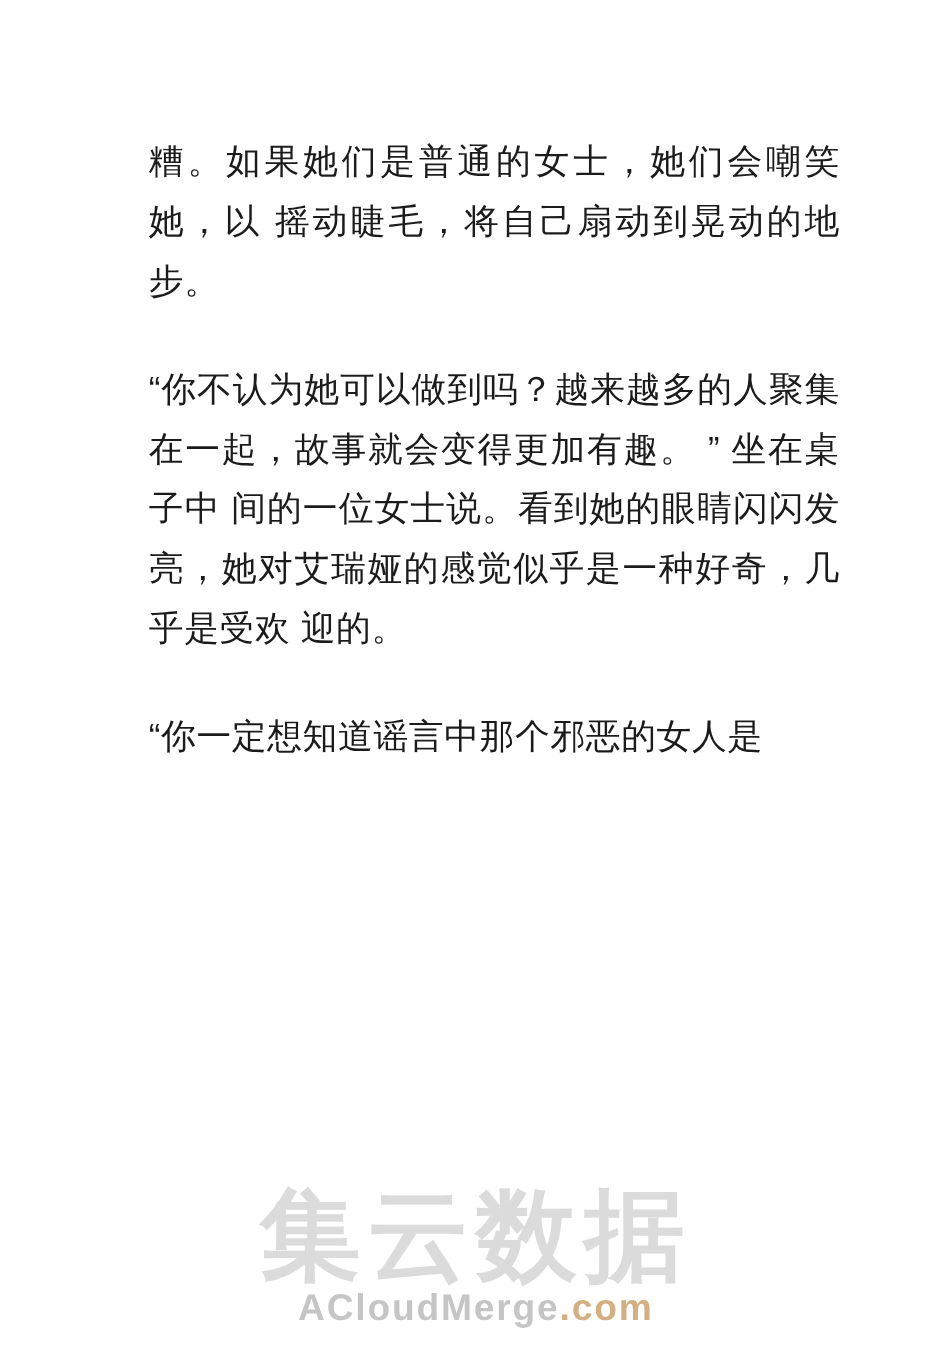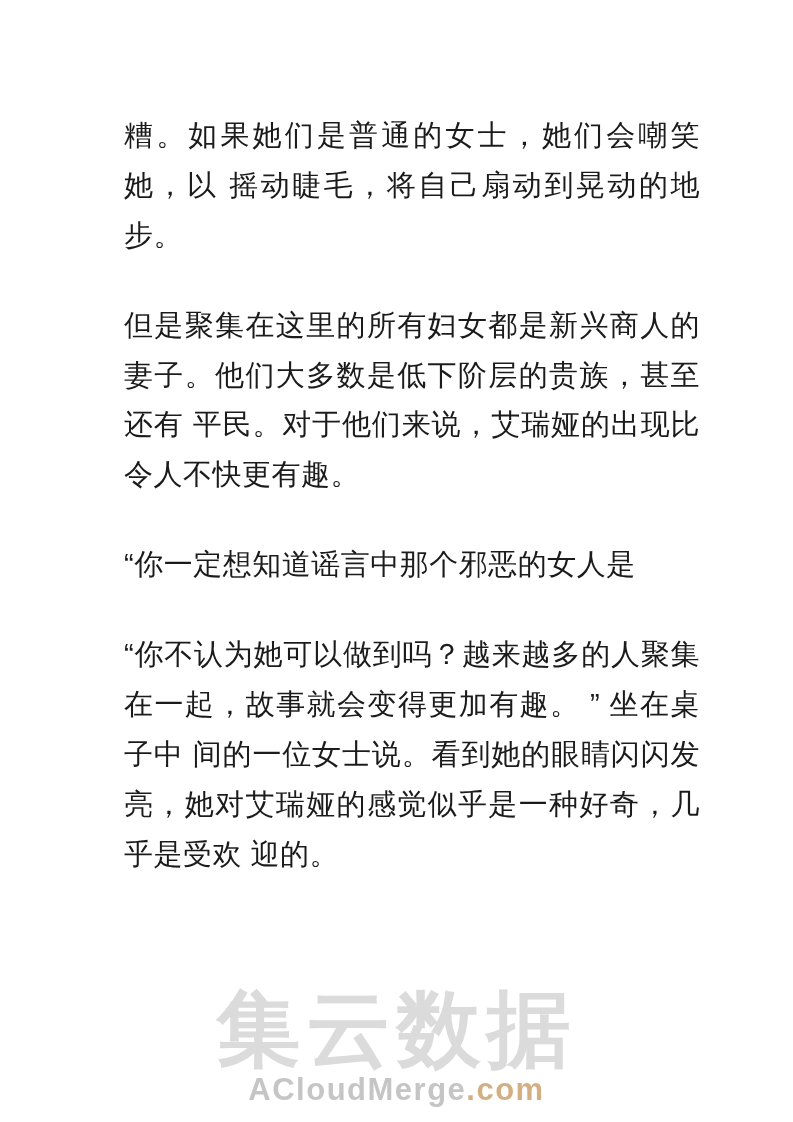--- a/index.html
+++ b/index.html
@@ -68,23 +68,22 @@
     color: rgba(196, 150, 90, 0.75);
   }
 </style>
 </head>
 <body>
 
 <div class="page">
 
   <div class="content">
     <p class="para">糟。如果她们是普通的女士，她们会嘲笑她，以 摇动睫毛，将自己扇动到晃动的地步。</p>
-    <p class="para">但是聚集在这里的所有妇女都是新兴商人的妻子。他们大多数是低下阶层的贵族，甚至还有 平民。对于他们来说，艾瑞娅的出现比令人不快更有趣。</p>
+    <p class="para">“你不认为她可以做到吗？越来越多的人聚集在一起，故事就会变得更加有趣。 ” 坐在桌子中 间的一位女士说。看到她的眼睛闪闪发亮，她对艾瑞娅的感觉似乎是一种好奇，几乎是受欢 迎的。</p>
     <p class="para">“你一定想知道谣言中那个邪恶的女人是</p>
-    <p class="para">“你不认为她可以做到吗？越来越多的人聚集在一起，故事就会变得更加有趣。 ” 坐在桌子中 间的一位女士说。看到她的眼睛闪闪发亮，她对艾瑞娅的感觉似乎是一种好奇，几乎是受欢 迎的。</p>
   </div>
 
   <div class="watermark">
     <div class="wm-main">集云数据</div>
     <div class="wm-sub"><span>ACloudMerge</span><span class="accent">.com</span></div>
   </div>
 
 </div>
 
 </body></html>

